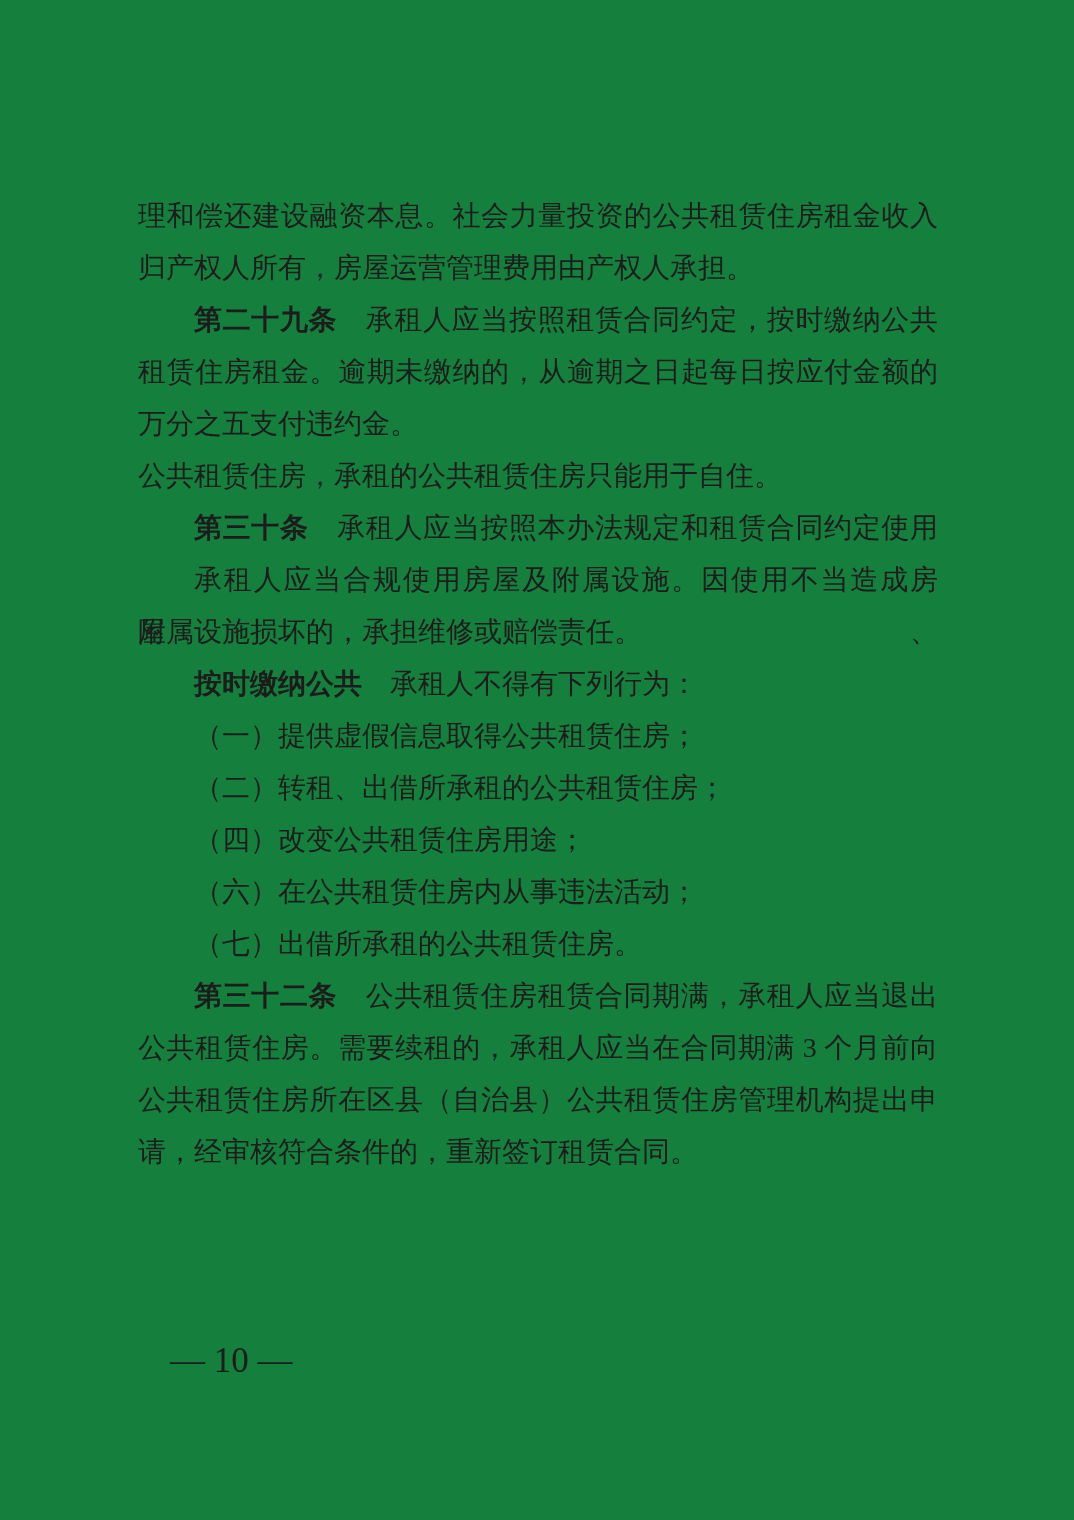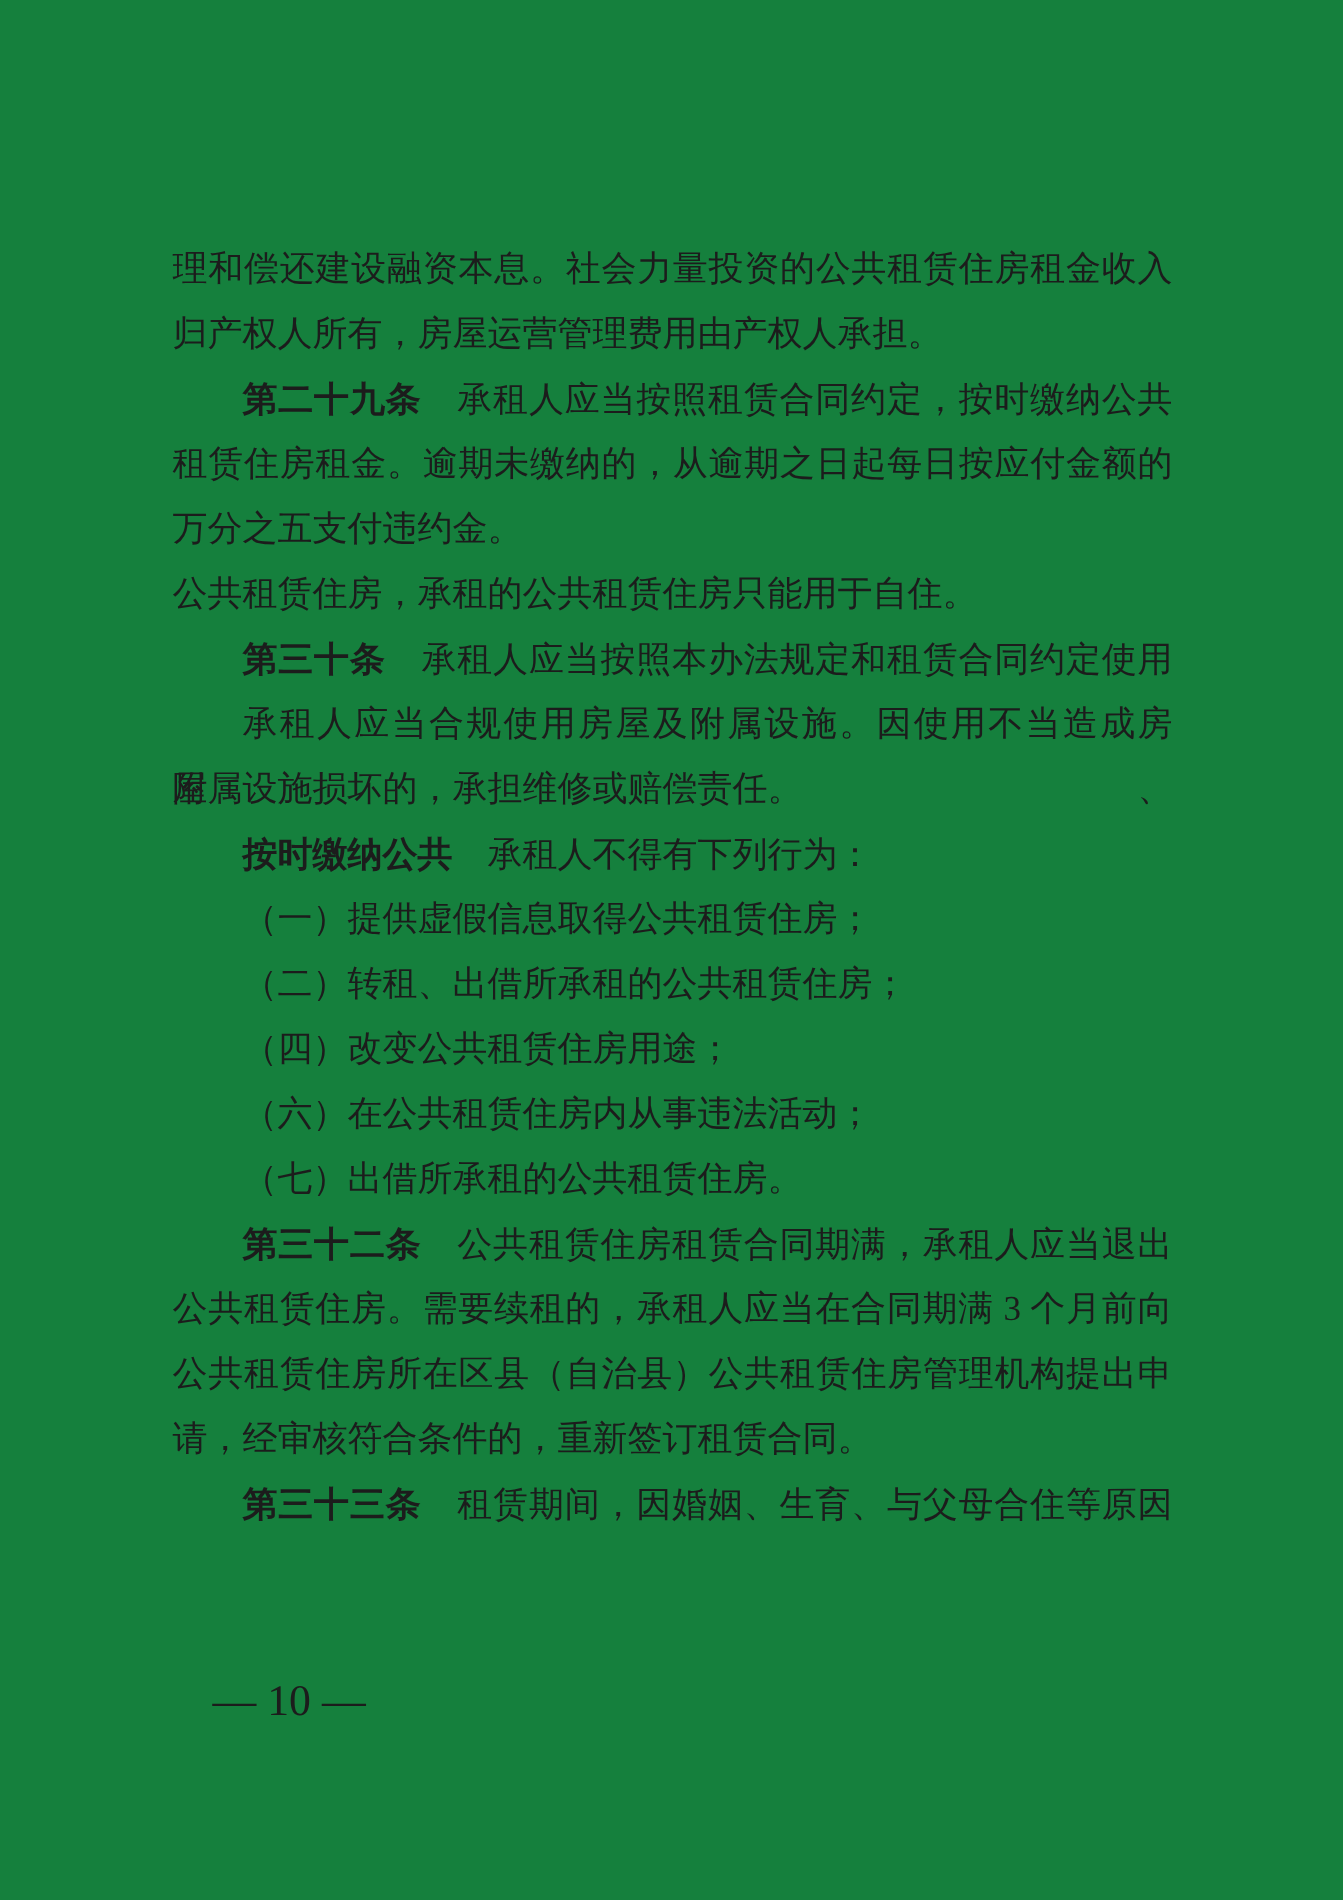--- a/index.html
+++ b/index.html
@@ -47,18 +47,17 @@
     <div class="line indent"><span class="b">按时缴纳公共</span><span>　承租人不得有下列行为：</span></div>
     <div class="line indent"><span>（一）提供虚假信息取得公共租赁住房；</span></div>
     <div class="line indent"><span>（二）转租、出借所承租的公共租赁住房；</span></div>
     <div class="line indent"><span>（四）改变公共租赁住房用途；</span></div>
     <div class="line indent"><span>（六）在公共租赁住房内从事违法活动；</span></div>
     <div class="line indent"><span>（七）出借所承租的公共租赁住房。</span></div>
     <div class="line justify indent"><span class="b">第三十二条</span><span>　公共租赁住房租赁合同期满，承租人应当退出</span></div>
     <div class="line justify"><span>公共租赁住房。需要续租的，承租人应当在合同期满 3 个月前向</span></div>
     <div class="line justify"><span>公共租赁住房所在区县（自治县）公共租赁住房管理机构提出申</span></div>
     <div class="line"><span>请，经审核符合条件的，重新签订租赁合同。</span></div>
-    <div class="line justify indent"><span class="b">第三十三条</span><span>　租赁期间，因婚姻、生育、与父母合住等原因</span></div>
 
   </div>
 
   <div class="footer">— 10 —</div>
 </div>
 
 </body></html>

